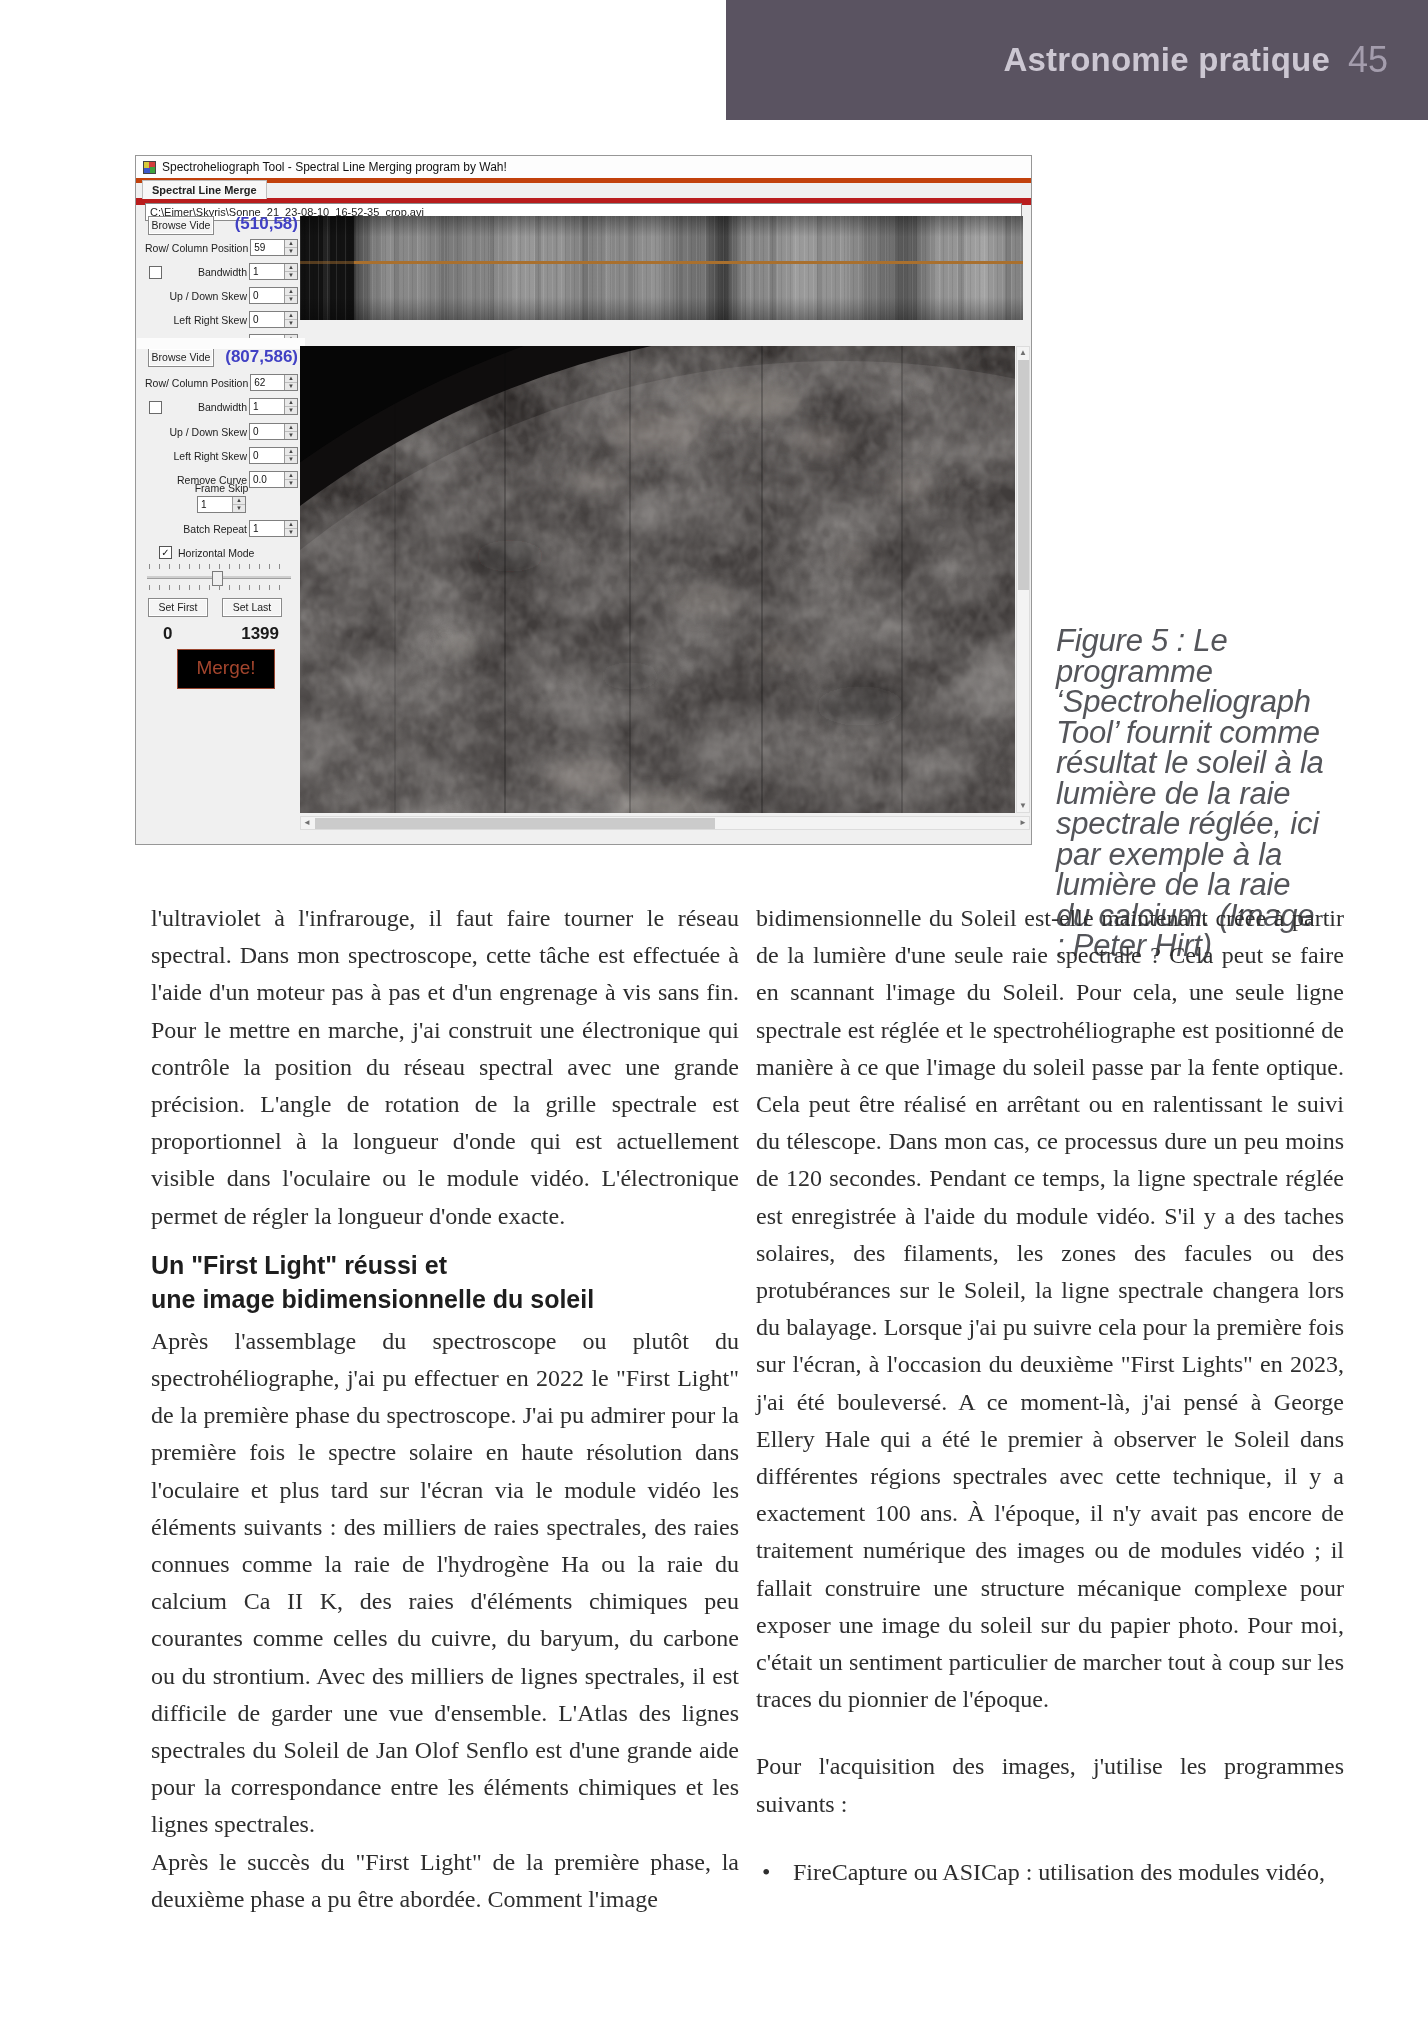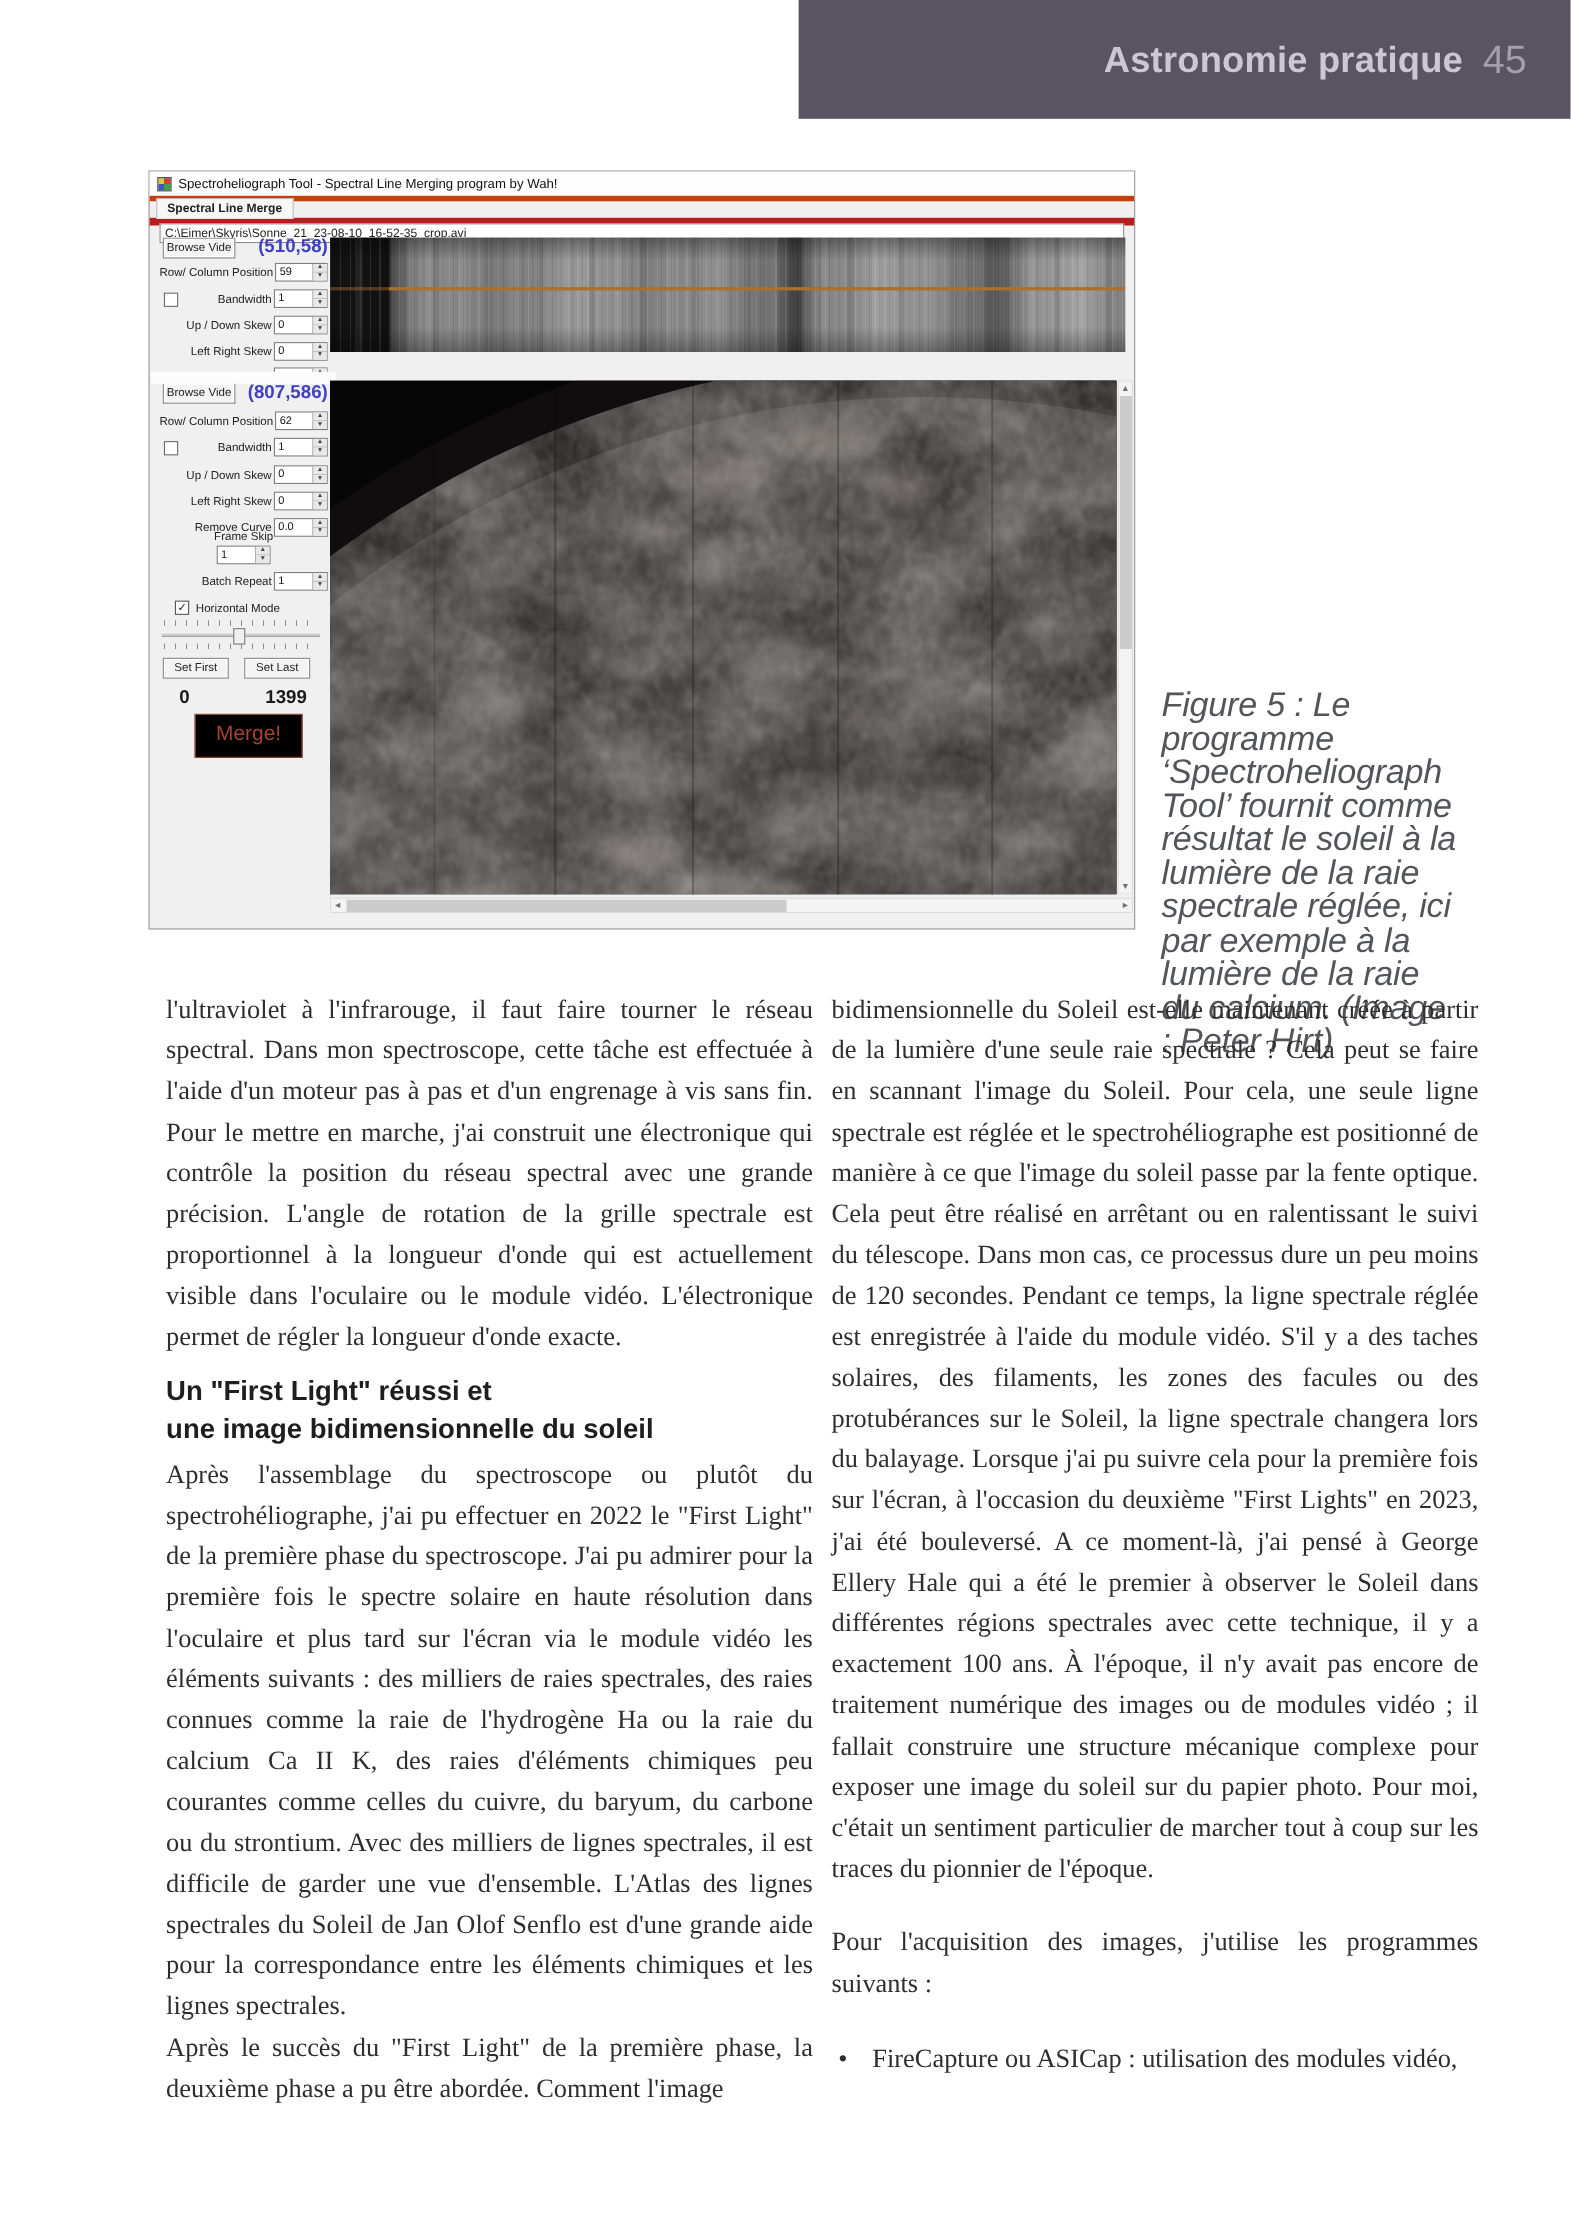--- a/index.html
+++ b/index.html
@@ -1,20 +1,20 @@
 <!DOCTYPE html>
 <html><head>
 <meta charset="utf-8">
 <style>
   html,body{margin:0;padding:0;background:#ffffff;}
   #page{position:relative;width:1428px;height:2028px;background:#ffffff;overflow:hidden;
         font-family:"Liberation Sans",sans-serif;}
 
   
-  .band{position:absolute;left:726px;top:0;width:702px;height:108px;background:#5a5361;
+  .band{position:absolute;left:726px;top:0;width:702px;height:120px;background:#5a5361;
         display:flex;align-items:center;justify-content:flex-end;padding-right:40px;box-sizing:border-box;gap:18px;text-align:right;}
   .band .section{font-weight:bold;font-size:33px;color:#ccc7d2;letter-spacing:.2px;}
   .band .pagenum{font-size:36px;color:#a49dad;font-weight:400;}
 
   
   #win{position:absolute;left:135px;top:155px;width:897px;height:690px;background:#f0f0f0;
        border:1px solid #979797;box-sizing:border-box;font-family:"Liberation Sans",sans-serif;}
   .titlebar{position:absolute;left:0;top:0;right:0;height:22px;background:#fdfdfd;border-bottom:5px solid #c2410c;
        display:flex;align-items:center;gap:6px;padding-left:7px;}
   .appicon{width:13px;height:13px;border:1px solid #444;box-sizing:border-box;

